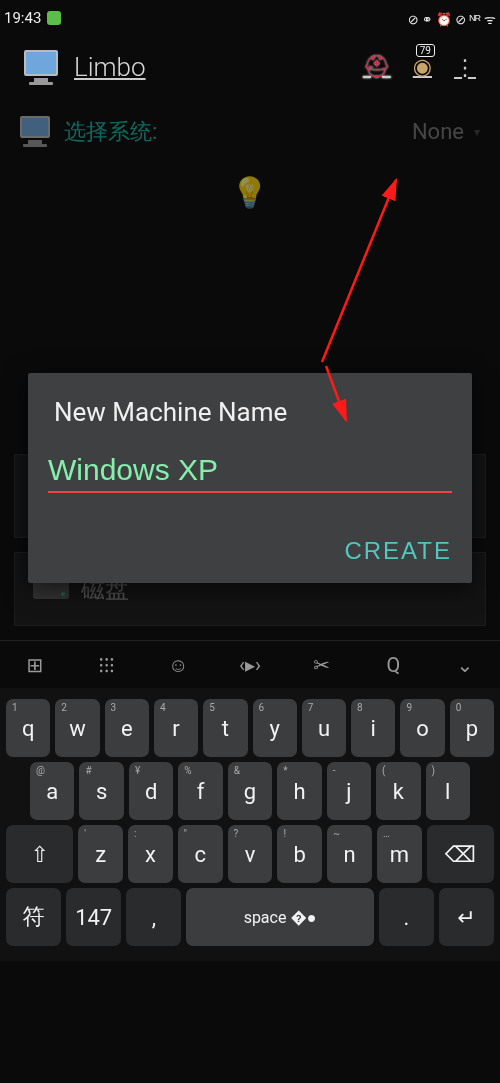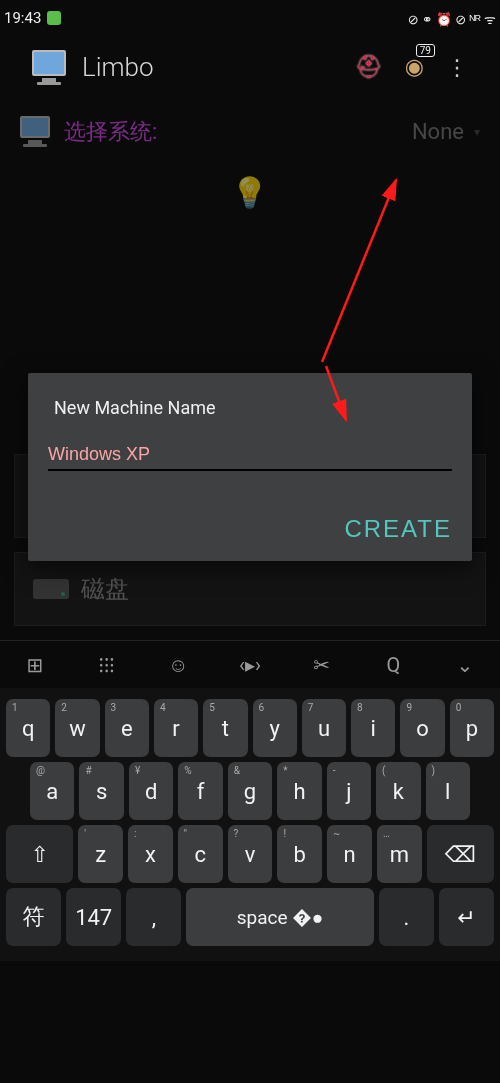--- a/index.html
+++ b/index.html
@@ -18,56 +18,57 @@
     padding: 0 4px; font-size: 15px; color: #eee;
   }
   .status-left { display: flex; align-items: center; gap: 6px; }
   .status-right { display: flex; align-items: flex-start; gap: 16px; font-size: 13px; flex-direction: column;}
   .green-box { width:14px; height:14px; background:#5bbd4a; border-radius:3px; }
   .battery { border:1.5px solid #eee; border-radius:3px; padding:0 3px; font-size:10px; margin-left:8px;}
   
   .app-bar {
     height: 62px;
     display: flex; align-items: center;
-    padding: 0 28px;
+    padding: 0 20px;
+    text-decoration: underline;
   }
   .app-icon { width:42px; height:42px; display:flex; align-items:center; justify-content:center; }
   .app-title { font-size: 26px; color:#d7d7d7; margin-left:12px; flex:1; font-weight:300;}
   .toolbar-icons { display:flex; align-items:center; gap:22px; padding-right:4px;}
   .toolbar-icons span { font-size:22px; color:#c9c9c9; }
   .dots { font-size:22px; color:#c9c9c9; letter-spacing:0;}
   
   .content { position:relative; padding:0 14px;}
   .dim { opacity:0.55; }
   .row {
     display:flex; align-items:center; gap:14px;
     padding: 18px 6px;
   }
-  .row-label { font-size:22px; color:#d946ef;text-align:center;}
+  .row-label { font-size:22px; color:#14b8a6;text-align:center;}
   .row-right { margin-left:auto; color:#777; font-size:22px; display:flex; align-items:center; gap:10px;}
   .caret-down { font-size:12px; color:#444;}
   .bulb { text-align:center; font-size:30px; padding:10px 0 18px 0;}
   
   .monitor { display:inline-block; }
   .screen { width:34px; height:26px; background:#6fa7dd; border:2px solid #bbb; border-radius:2px; position:relative;}
   .screen.small { width:30px; height:22px;}
   .stand { width:14px; height:4px; background:#999; margin:2px auto 0 auto;}
   .base { width:24px; height:3px; background:#999; margin:0 auto; border-radius:1px;}
   
   .dialog {
     position:absolute; left:28px; right:28px; top:275px;
     background:#3e4042; border-radius:2px;
     padding:24px 20px 18px 20px;
     box-shadow:0 6px 24px rgba(0,0,0,0.6);
     z-index:10;
   }
-  .dialog-title { font-size:18px; color:#f0f0f0; font-weight:400; margin-bottom:22px; margin-left:6px;}
+  .dialog-title { font-size:26px; color:#f0f0f0; font-weight:400; margin-bottom:22px; margin-left:6px;}
   .dialog-input {
-    width:100%; background:transparent; border:none; border-bottom:2px solid #000000;
-    color:#fca5a5; font-size:18px; padding:4px 0; outline:none;
+    width:100%; background:transparent; border:none; border-bottom:2px solid #ef4444;
+    color:#86efac; font-size:30px; padding:4px 0; outline:none;
   }
   .dialog-actions { text-align:right; margin-top:44px;}
   .dialog-create { color:#53c7bd; font-size:24px; letter-spacing:2px; background:none; border:none; font-weight:500;}
   
   .card {
     background:#1b1c1c; border:1px solid #2c2c2c;
     margin:14px 0; padding:20px 18px;
     display:flex; align-items:center; gap:12px;
   }
   .card-label { font-size:24px; color:#8d8d8d; }
@@ -88,21 +89,21 @@
   .krow { display:flex; gap:5px; margin:5px 2px; justify-content:center;}
   .key {
     background:#3b3d3f; color:#f2f2f2; border-radius:7px;
     flex:1; height:58px; display:flex; flex-direction:column;
     align-items:center; justify-content:center; font-size:22px;
     position:relative; min-width:0;
   }
   .key .hint { position:absolute; top:3px; left:6px; font-size:10px; color:#aaa;}
   .key.dark { background:#2a2b2c;}
   .key.wide15 { flex:1.5;}
-  .key.space { flex:3.4; font-size:19px;}
+  .key.space { flex:3.4; font-size:16px;}
   .row2pad { padding:0 24px;}
   
   .arrow-svg { position:absolute; left:0; top:0; width:500px; height:700px; pointer-events:none; z-index:20;}
   
   .glyph { font-family: "Segoe UI Symbol", sans-serif;}
 </style>
 </head>
 <body>
 
 <div class="status-bar">

